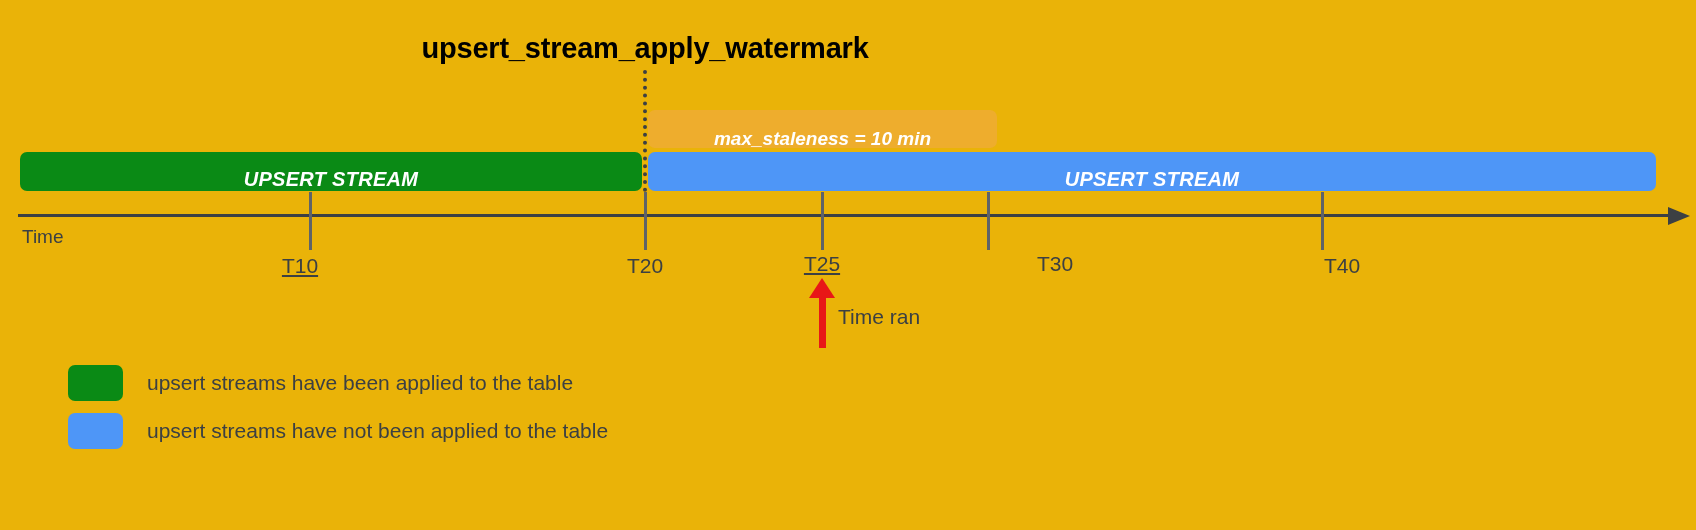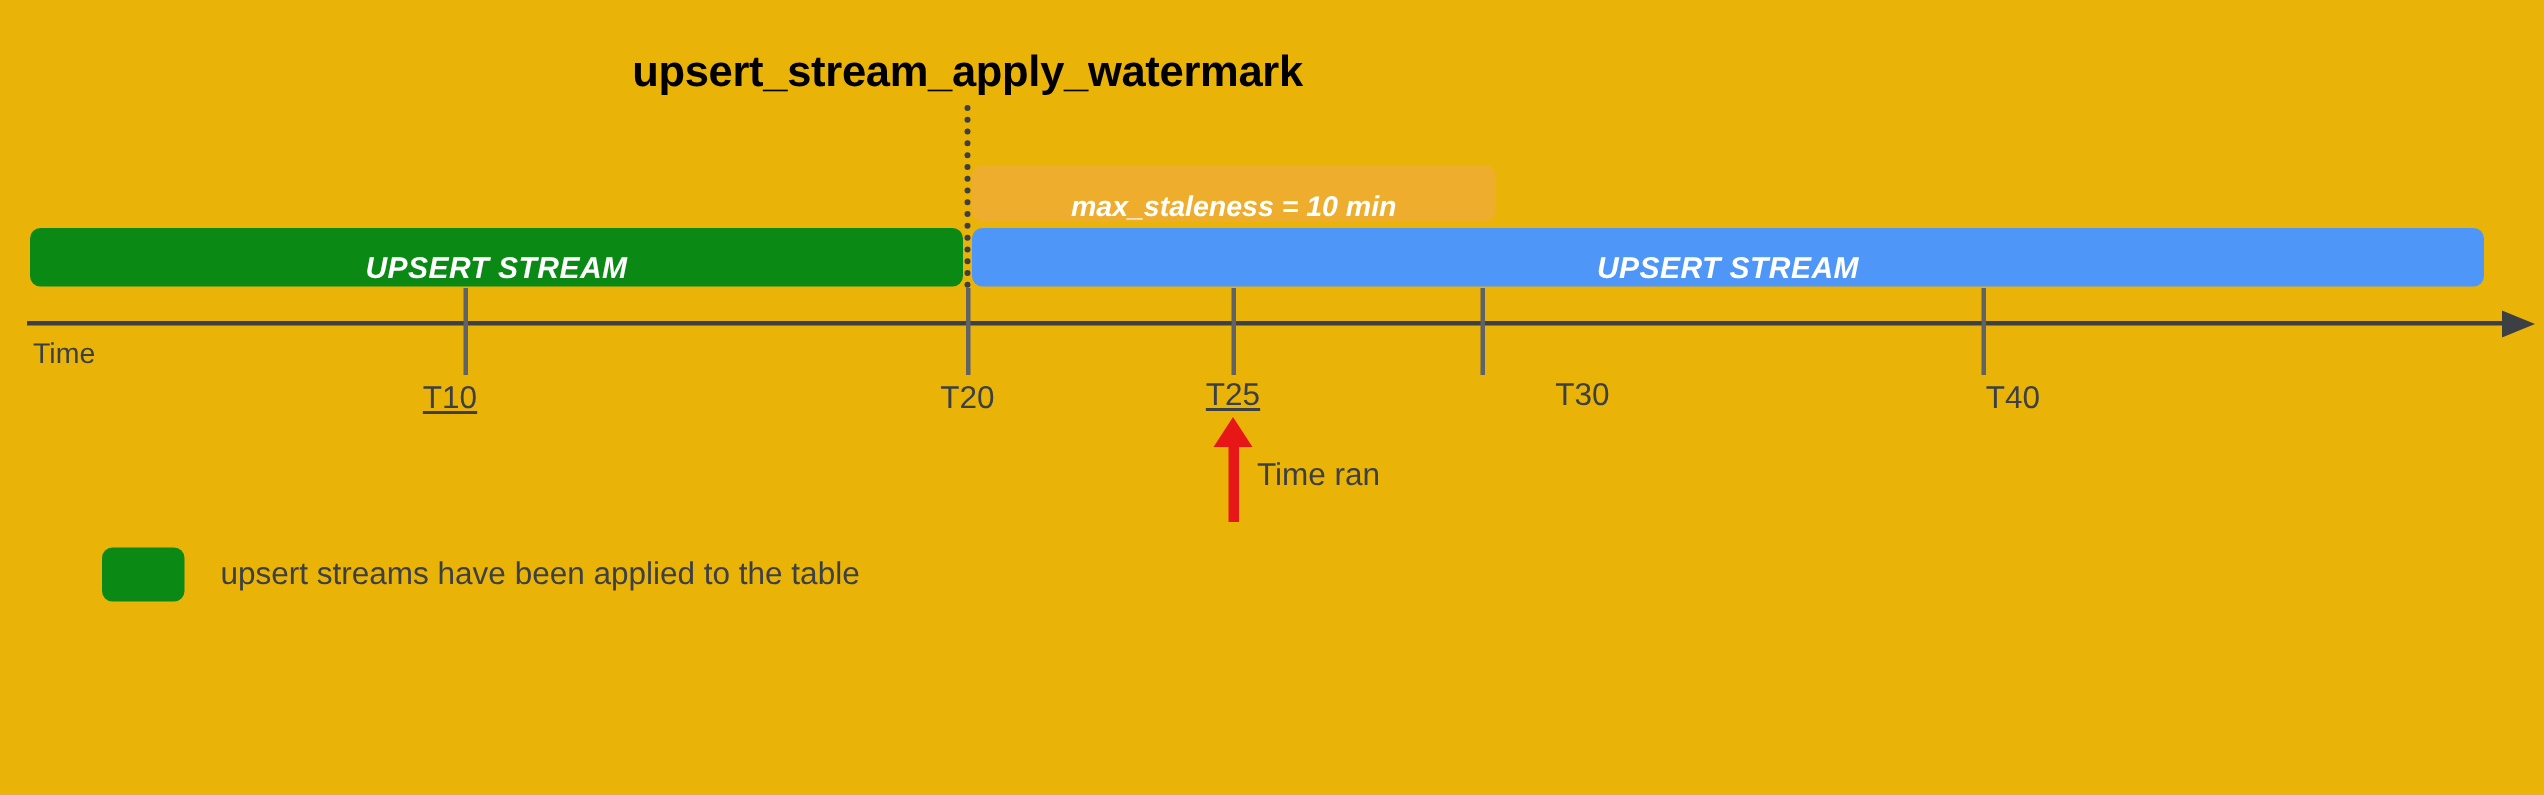--- a/index.html
+++ b/index.html
@@ -232,14 +232,18 @@
 
   <div class="query-arrow-head"></div>
   <div class="query-arrow-shaft"></div>
   <div class="query-label">Time ran</div>
 
   <div class="legend-row legend-row-1">
     <div class="legend-swatch green"></div>
     <div class="legend-text">upsert streams have been applied to the table</div>
   </div>
 
+  <div class="legend-row legend-row-2">
+    <div class="legend-swatch blue"></div>
+    <div class="legend-text">upsert streams have not been applied to the table</div>
+  </div>
 
 </div>
 
 </body></html>

